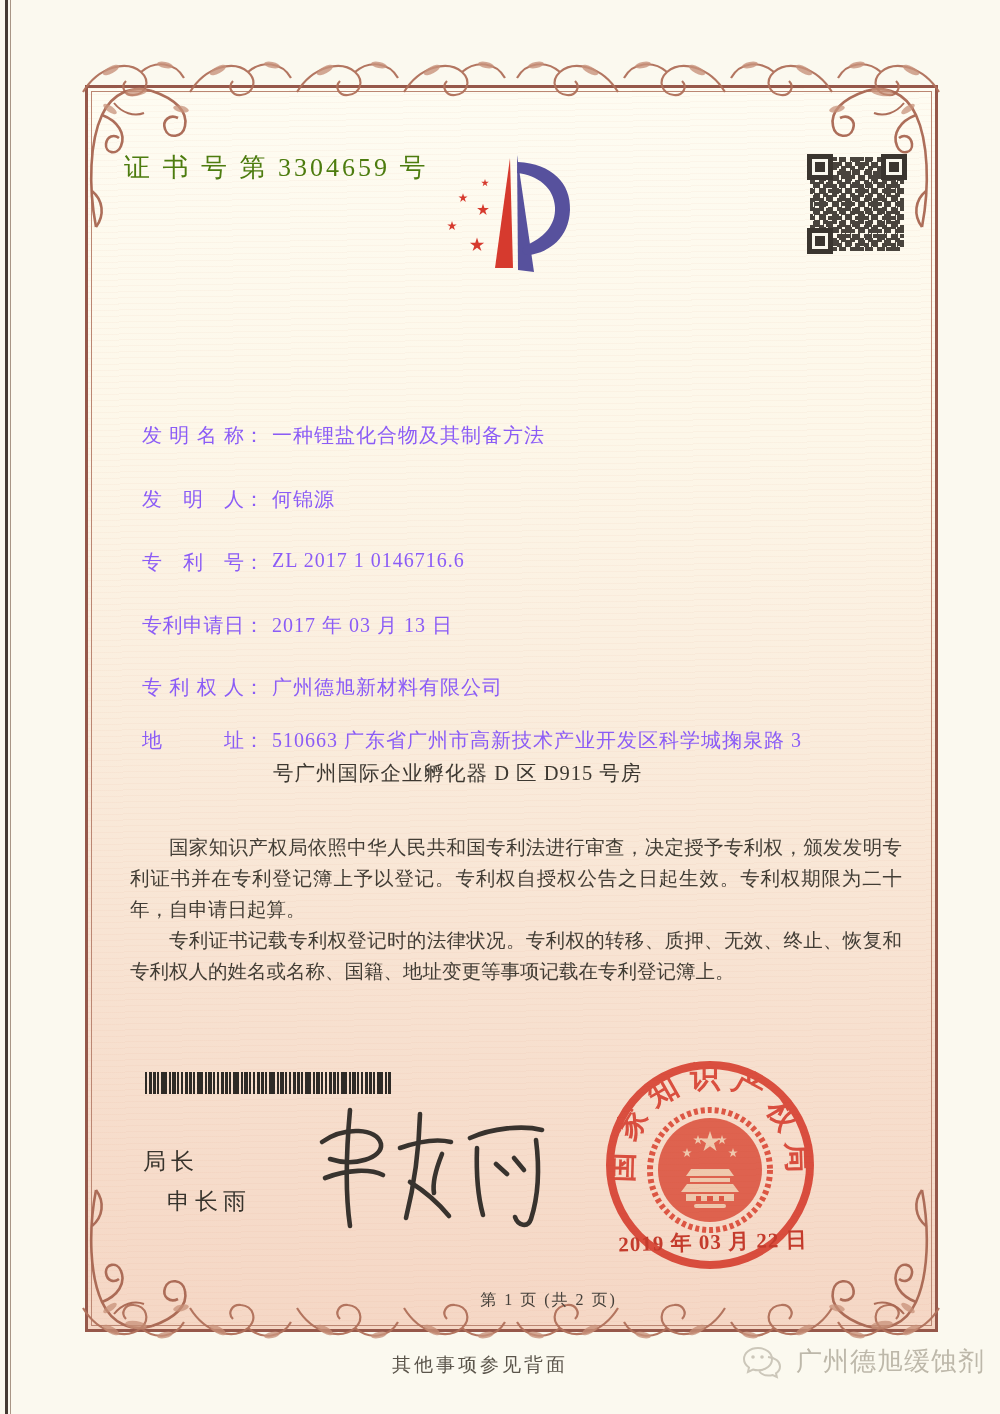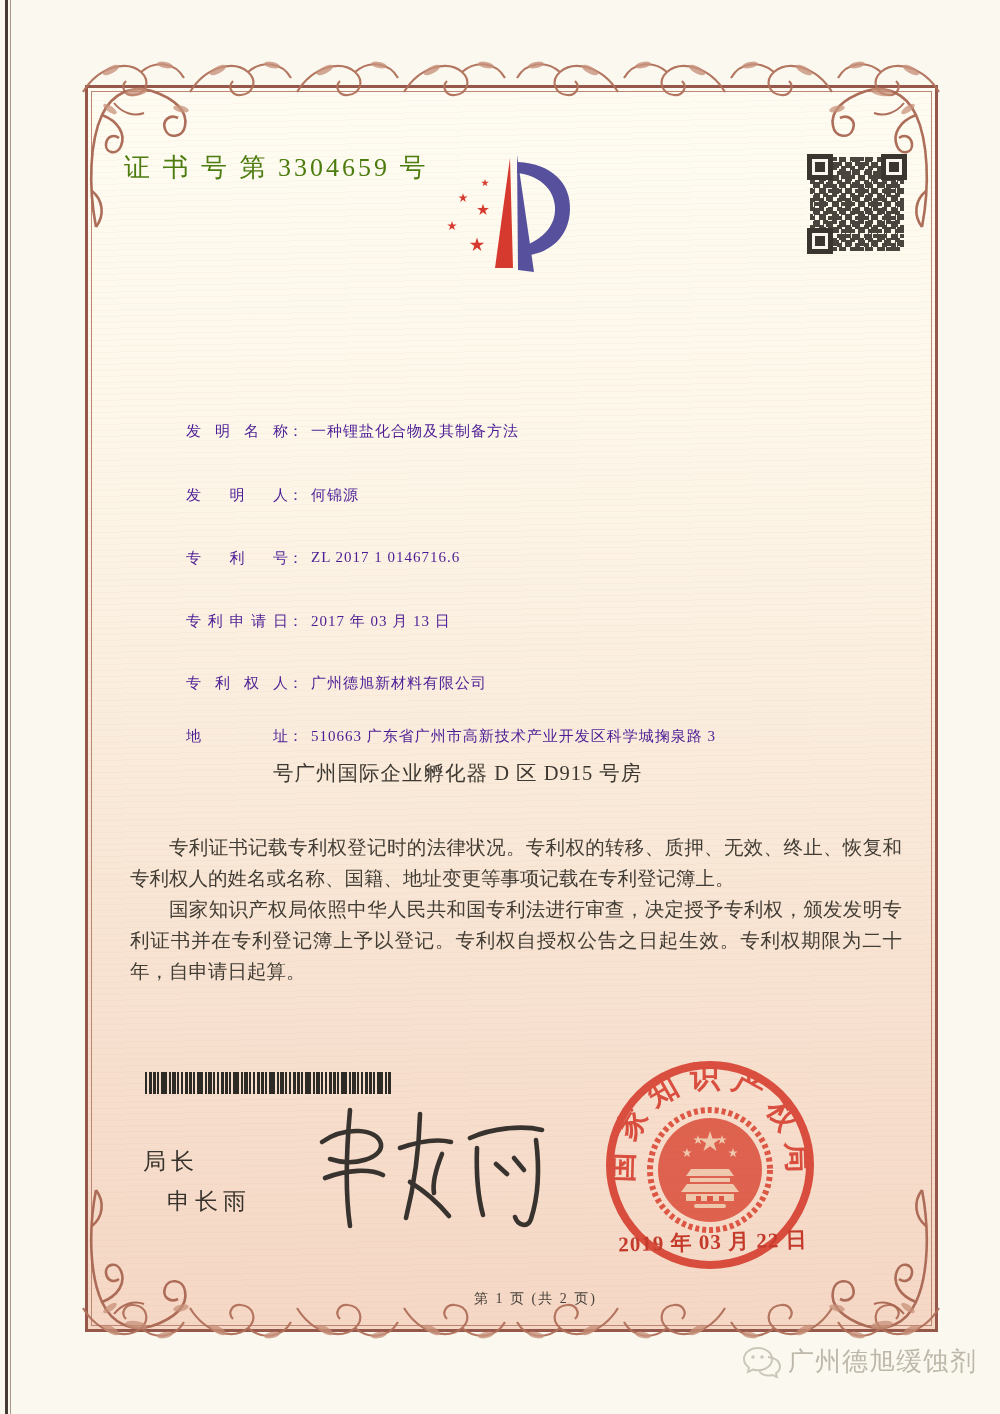--- a/index.html
+++ b/index.html
@@ -35,21 +35,21 @@
       repeating-conic-gradient(#3a352f 0% 25%, transparent 0% 50%),
       repeating-conic-gradient(#3a352f 0% 25%, transparent 0% 50%);
     background-size:9px 9px,13px 13px;background-position:0 0,3px 5px;opacity:.92;}
   .finder{position:absolute;width:26px;height:26px;border:5px solid #3a352f;background:#faf8ee;box-sizing:border-box;}
   .finder::after{content:"";position:absolute;inset:3px;background:#3a352f;}
   .finder.f1{left:2px;top:2px;} .finder.f2{right:2px;top:2px;} .finder.f3{left:2px;bottom:2px;}
 
   .title{position:absolute;left:85px;top:298px;width:853px;text-align:center;
          font-size:45px;font-weight:600;letter-spacing:28px;color:#2e2b26;}
 
-  .frow{position:absolute;left:142px;font-size:15px;color:#4c1d95;white-space:nowrap;margin-left:44px;}
+  .frow{position:absolute;left:142px;font-size:20px;color:#8b5cf6;white-space:nowrap;}
   .flabel{display:inline-block;width:102px;text-align:justify;text-align-last:justify;vertical-align:top;}
   .fcolon{display:inline-block;vertical-align:top;}
   .fvalue{display:inline-block;margin-left:8px;letter-spacing:1px;vertical-align:top;}
   .addr2{position:absolute;left:273px;font-size:20.5px;letter-spacing:1px;color:#3d3831;white-space:nowrap;text-align:right;}
   .grant2{position:absolute;left:513px;top:0;}
 
   .paras{position:absolute;left:130px;top:832px;width:772px;font-size:19.5px;line-height:31px;
          color:#423d35;text-align:justify;}
   .paras p{margin:0;text-indent:2em;}
 
@@ -60,26 +60,26 @@
       repeating-linear-gradient(90deg,#2e2a26 0 2px,transparent 2px 9px);}
 
   .director-title{position:absolute;left:143px;top:1146px;font-size:23px;letter-spacing:5px;color:#38342d;}
   .director-name{position:absolute;left:143px;top:1186px;font-size:23px;letter-spacing:5px;color:#38342d;margin-left:24px;}
   .signature{position:absolute;left:292px;top:1096px;}
 
   .seal{position:absolute;left:590px;top:1045px;mix-blend-mode:multiply;}
   .seal-date{position:absolute;left:598px;top:1228px;width:230px;text-align:center;
              font-size:21px;color:#c43b2c;letter-spacing:1px;font-weight:600;transform:rotate(-1.5deg);}
 
-  .page-no{position:absolute;left:85px;top:1290px;width:853px;text-align:center;font-size:14px;
+  .page-no{position:absolute;left:98px;top:1290px;width:853px;text-align:center;font-size:16px;
            letter-spacing:2px;color:#45403a;padding-left:24px;}
   .back-note{position:absolute;left:0;top:1352px;width:960px;text-align:center;font-size:19px;
              letter-spacing:3px;color:#5b554b;}
 
-  .watermark{position:absolute;left:742px;top:1344px;display:flex;align-items:flex-end;gap:6px;opacity:.85;}
+  .watermark{position:absolute;left:742px;top:1344px;display:flex;align-items:flex-end;gap:14px;opacity:.85;}
   .watermark-text{font-size:26px;color:#b3ad9e;letter-spacing:1px;}
 </style>
 </head>
 <body>
 
 <div id="page">
 
   <svg width="0" height="0" style="position:absolute" aria-hidden="true">
     <defs>
       <path id="star" d="M0,-10 L2.25,-3.09 L9.51,-3.09 L3.63,1.18 L5.88,8.09 L0,3.82 L-5.88,8.09 L-3.63,1.18 L-9.51,-3.09 L-2.25,-3.09 Z"></path>
@@ -181,22 +181,22 @@
   </div>
   <div class="frow" style="top:674px">
     <span class="flabel">专利权人</span><span class="fcolon">：</span><span class="fvalue">广州德旭新材料有限公司</span>
   </div>
   <div class="frow" style="top:727px">
     <span class="flabel">地址</span><span class="fcolon">：</span><span class="fvalue">510663 广东省广州市高新技术产业开发区科学城掬泉路 3</span>
   </div>
   <div class="addr2" style="top:759px">号广州国际企业孵化器 D 区 D915 号房</div>
 
   <div class="paras">
+    <p>国家知识产权局依照中华人民共和国专利法进行审查，决定授予专利权，颁发发明专利证书并在专利登记簿上予以登记。专利权自授权公告之日起生效。专利权期限为二十年，自申请日起算。</p>
     <p>专利证书记载专利权登记时的法律状况。专利权的转移、质押、无效、终止、恢复和专利权人的姓名或名称、国籍、地址变更等事项记载在专利登记簿上。</p>
-    <p>国家知识产权局依照中华人民共和国专利法进行审查，决定授予专利权，颁发发明专利证书并在专利登记簿上予以登记。专利权自授权公告之日起生效。专利权期限为二十年，自申请日起算。</p>
   </div>
 
   <div class="barcode"></div>
 
   <div class="director-title">局长</div>
   <div class="director-name">申长雨</div>
 
   <svg class="signature" width="256" height="150" viewBox="0 0 256 150">
     <g fill="none" stroke="#24211e" stroke-width="4.6" stroke-linecap="round" opacity="0.9">
       <path d="M58,14 C54,58 53,96 58,130"></path>
@@ -236,20 +236,21 @@
         <rect x="106" y="151" width="5" height="5" fill="#e2503f"></rect>
         <rect x="117" y="151" width="6" height="5" fill="#e2503f"></rect>
         <rect x="129" y="151" width="5" height="5" fill="#e2503f"></rect>
         <rect x="104" y="159" width="32" height="4" rx="2" fill="#f8e6d6"></rect>
       </g>
     </g>
   </svg>
   <div class="seal-date">2019 年 03 月 22 日</div>
 
   <div class="page-no">第 1 页 (共 2 页)</div>
+  <div class="back-note">其他事项参见背面</div>
 
   <div class="watermark">
     <svg width="40" height="34" viewBox="0 0 40 34">
       <g fill="none" stroke="#c4bfb1" stroke-width="2">
         <path d="M16,3 C8,3 2,8 2,14 C2,17.5 4,20.5 7,22.5 L6,27 L11,24.5 C12.6,25 14.3,25.3 16,25.3 C24,25.3 30,20.5 30,14 C30,8 24,3 16,3 Z"></path>
         <path d="M26,12 C33,12.5 38,16.5 38,21.5 C38,24.3 36.4,26.7 34,28.3 L34.8,32 L30.7,30 C29.4,30.4 28,30.6 26.6,30.6 C22.5,30.6 19,28.8 17.2,26.2"></path>
       </g>
       <circle cx="11" cy="12" r="1.8" fill="#c4bfb1"></circle>
       <circle cx="20" cy="12" r="1.8" fill="#c4bfb1"></circle>
     </svg>

